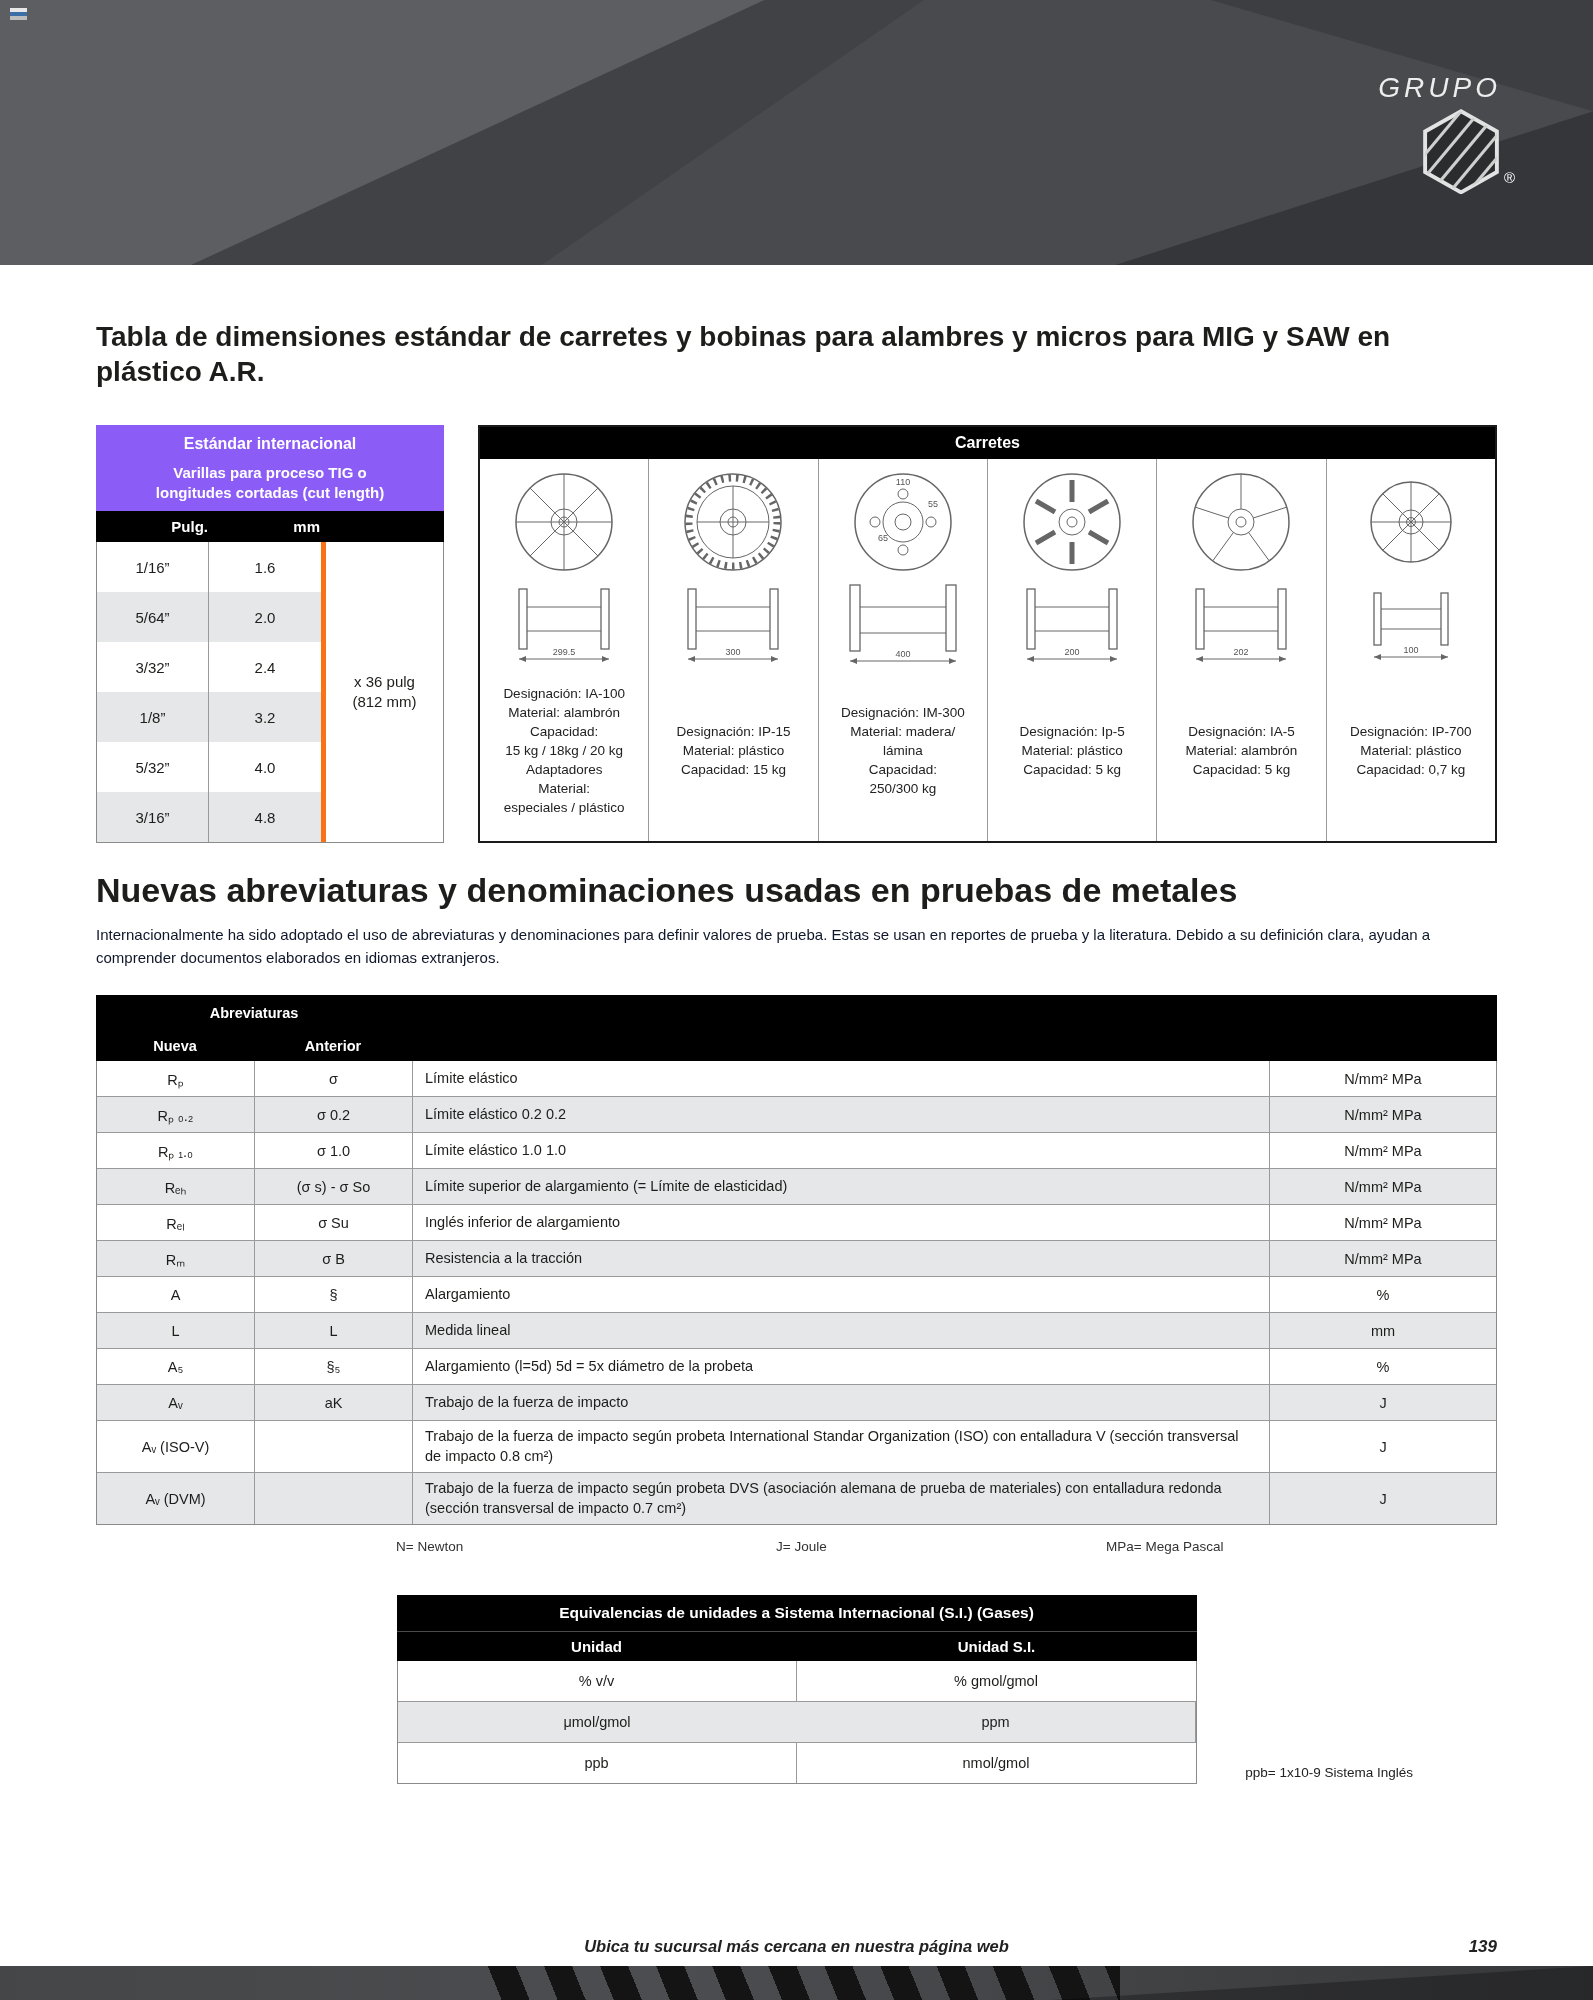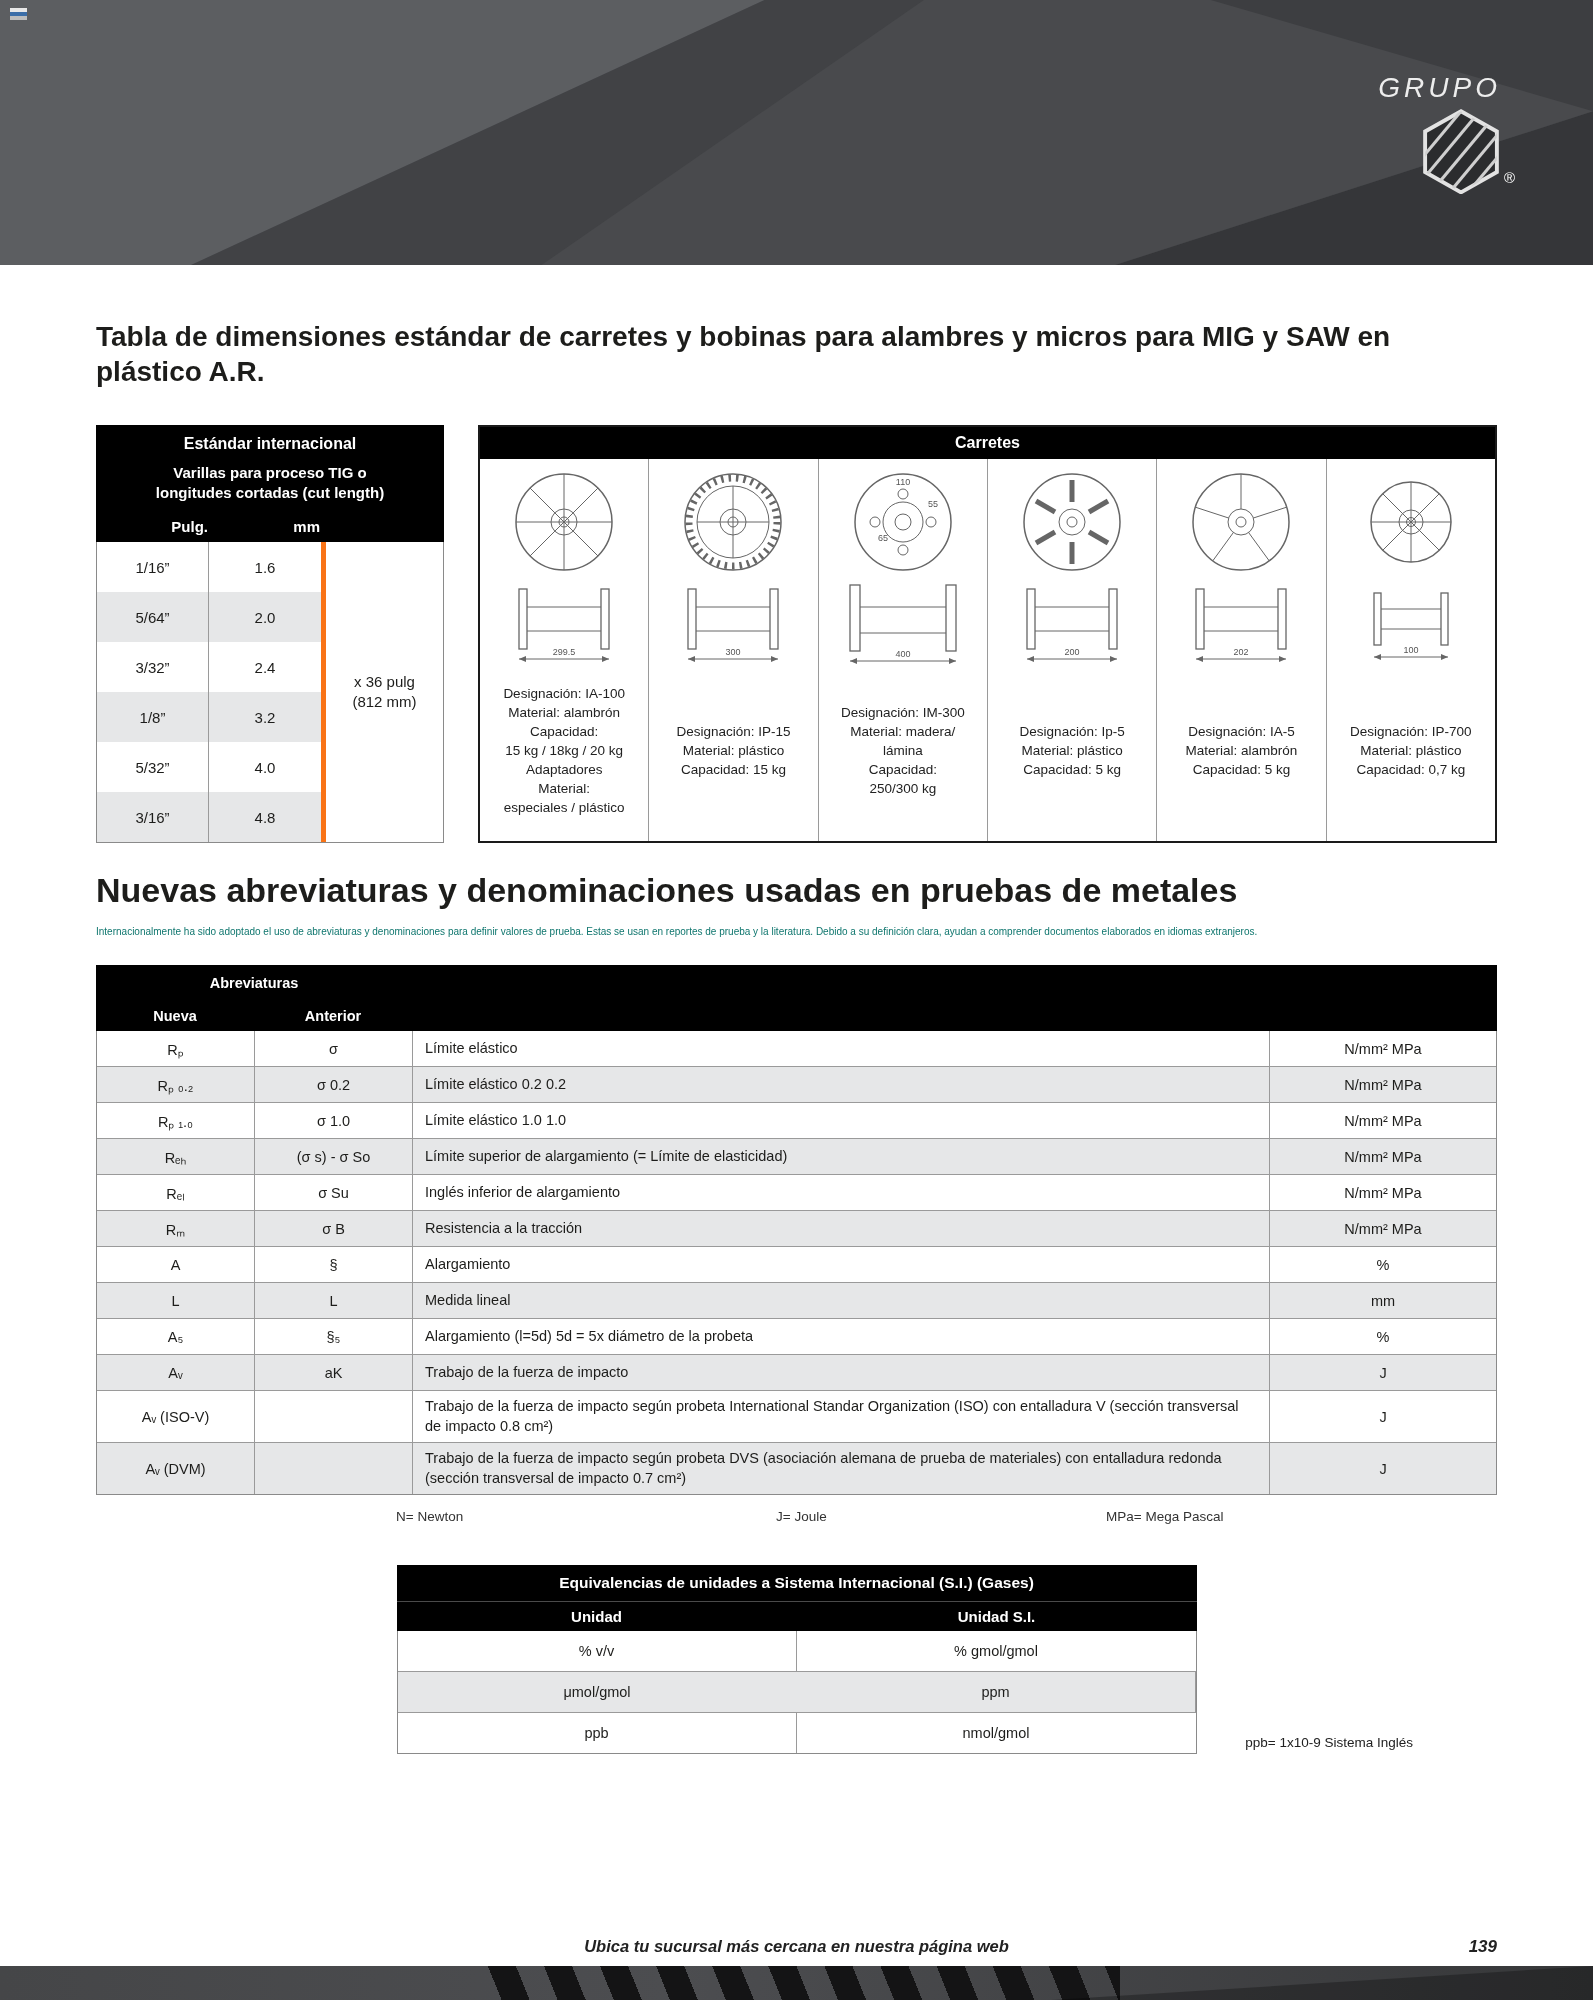--- a/index.html
+++ b/index.html
@@ -22,26 +22,26 @@
   .logo-grupo { color:#ededed; font-style:italic; font-size:28px; letter-spacing:4px; margin-right:14px; }
   .logo-row { display:flex; align-items:center; margin-top:4px; }
   .logo-infra { font-size:66px; font-weight:bold; font-style:italic; color:#fff; letter-spacing:1px;
                 line-height:1; text-shadow:3px 3px 0 #1c1d1f, 1px 1px 0 #1c1d1f; margin-left:-14px; }
   .logo-reg { color:#fff; font-size:15px; align-self:flex-end; margin:0 0 8px 4px; }
 
   
   .content { position:absolute; top:265px; left:0; width:100%; padding:0 96px; box-sizing:border-box; }
   .main-title { margin:54px 0 36px; font-size:28px; font-weight:bold; line-height:1.25; max-width:1410px; }
   .section-title { margin:28px 0 14px; font-size:34px; font-weight:bold; }
-  .intro { font-size:10px; line-height:1.5; color:#0f766e; max-width:1405px; margin:0; }
+  .intro { font-size:15px; line-height:1.5; color:#0f172a; max-width:1405px; margin:0; }
 
   
   .tables-row { display:flex; gap:34px; align-items:flex-start; }
   .std-table { width:348px; font-size:15px; flex:none; }
-  .std-head { background:#000000; color:#fff; text-align:center; padding:10px 2px 9px; }
+  .std-head { background:#8b5cf6; color:#fff; text-align:center; padding:10px 2px 9px; }
   .std-head-title { font-weight:bold; font-size:16px; margin-bottom:10px; }
   .std-head-sub { font-weight:bold; font-size:15px; line-height:1.3; white-space:pre-line; }
   .std-cols { display:flex; background:#000; color:#fff; font-weight:bold; }
   .std-cols span { display:block; width:112px; text-align:right; padding:7px 0; }
   .std-body { display:flex; border:1px solid #8a8a8a; border-top:none; }
   .std-rows { width:224px; }
   .std-row { display:flex; height:50px; }
   .std-row:nth-child(even) { background:#e6e7e8; }
   .std-cell { width:112px; display:flex; align-items:center; justify-content:center; box-sizing:border-box; }
   .std-cell.first { border-right:1px solid #9a9a9a; }

